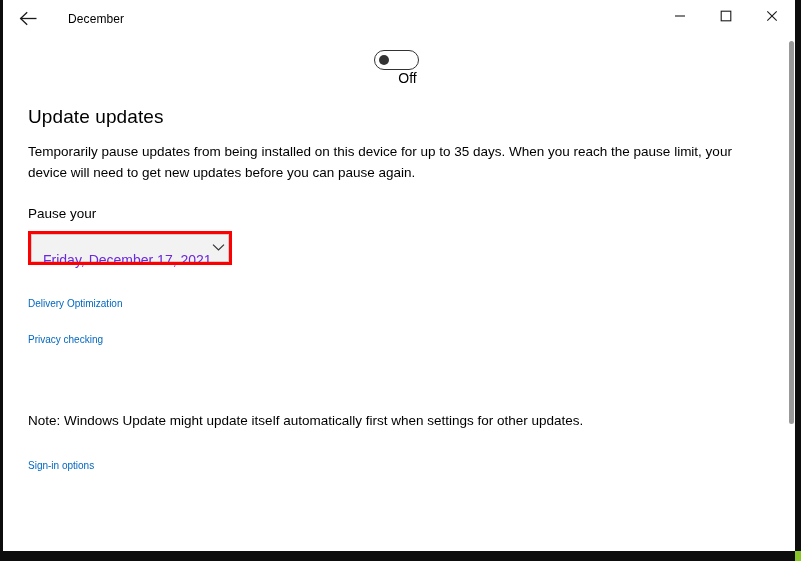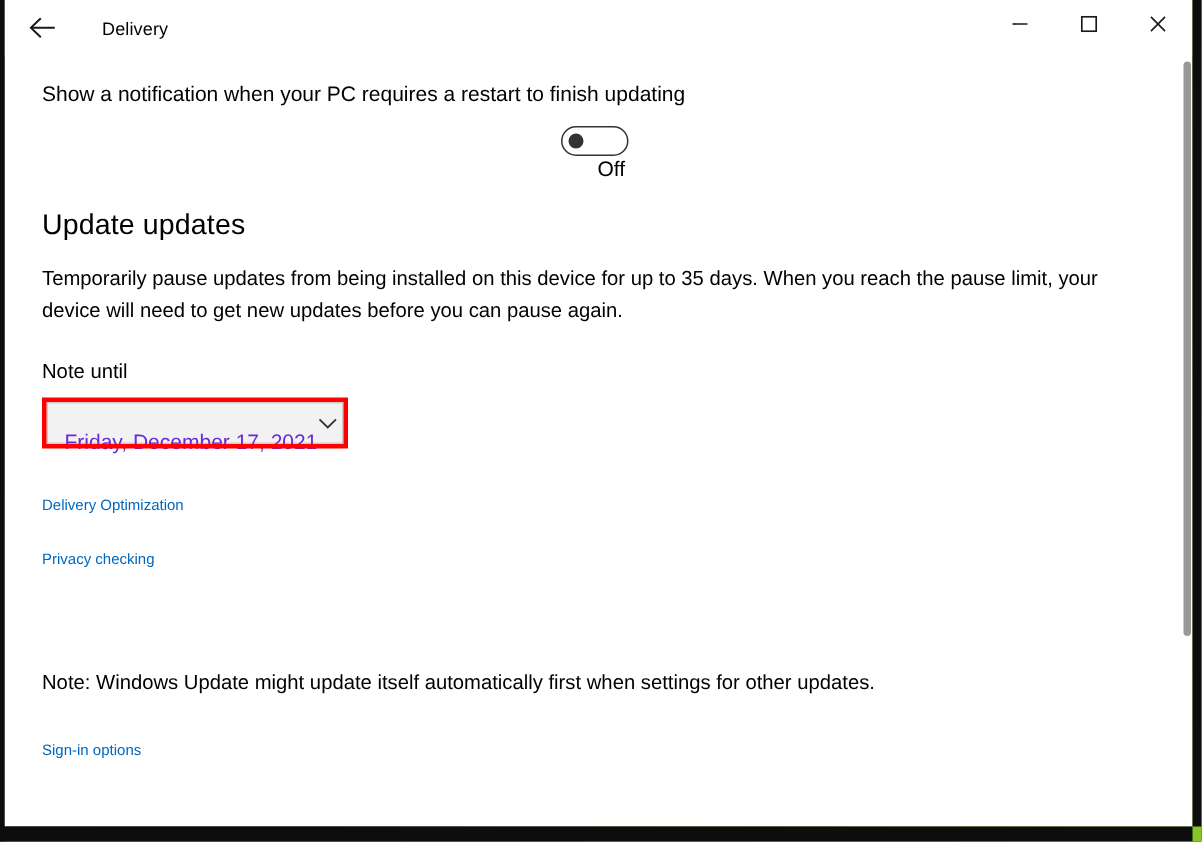--- a/index.html
+++ b/index.html
@@ -283,21 +283,21 @@
 
     <div class="back-button">
       <span>
         <svg width="19" height="15" viewBox="0 0 19 15">
           <path d="M8.2 1.2 L1.6 7.5 L8.2 13.8" fill="none" stroke="#1a1a1a" stroke-width="1.3"></path>
           <line x1="1.6" y1="7.5" x2="17.5" y2="7.5" stroke="#1a1a1a" stroke-width="1.3"></line>
         </svg>
       </span>
     </div>
 
-    <div class="titlebar-title">Delivery</div>
+    <div class="titlebar-title">December</div>
 
     <div class="window-controls">
       <button class="win-btn">
         <span>
           <svg width="12" height="12" viewBox="0 0 12 12">
             <line x1="1" y1="6" x2="11" y2="6" stroke="#1a1a1a" stroke-width="1.1"></line>
           </svg>
         </span>
       </button>
       <button class="win-btn">
@@ -314,34 +314,33 @@
             <line x1="10.7" y1="1.3" x2="1.3" y2="10.7" stroke="#1a1a1a" stroke-width="1.1"></line>
           </svg>
         </span>
       </button>
     </div>
   </div>
 
   <div id="page">
 
 
-    <div class="setting-label">Show a notification when your PC requires a restart to finish updating</div>
 
     <div class="toggle-row">
       <div class="toggle-switch">
         <div class="toggle-knob"></div>
       </div>
       <div class="toggle-state">Off</div>
     </div>
 
     <div class="section-heading">Update updates</div>
 
     <div class="section-desc">Temporarily pause updates from being installed on this device for up to 35 days. When you reach the pause limit, your device will need to get new updates before you can pause again.</div>
 
-    <div class="field-label">Note until</div>
+    <div class="field-label">Pause your</div>
 
     <div class="dropdown-wrap">
       <div class="dropdown">
         <span class="dropdown-value">Friday, December 17, 2021</span>
         <span class="dropdown-chevron">
           <svg width="13" height="9" viewBox="0 0 13 9">
             <path d="M1 1.6 L6.5 7 L12 1.6" fill="none" stroke="#333333" stroke-width="1.2"></path>
           </svg>
         </span>
       </div>

